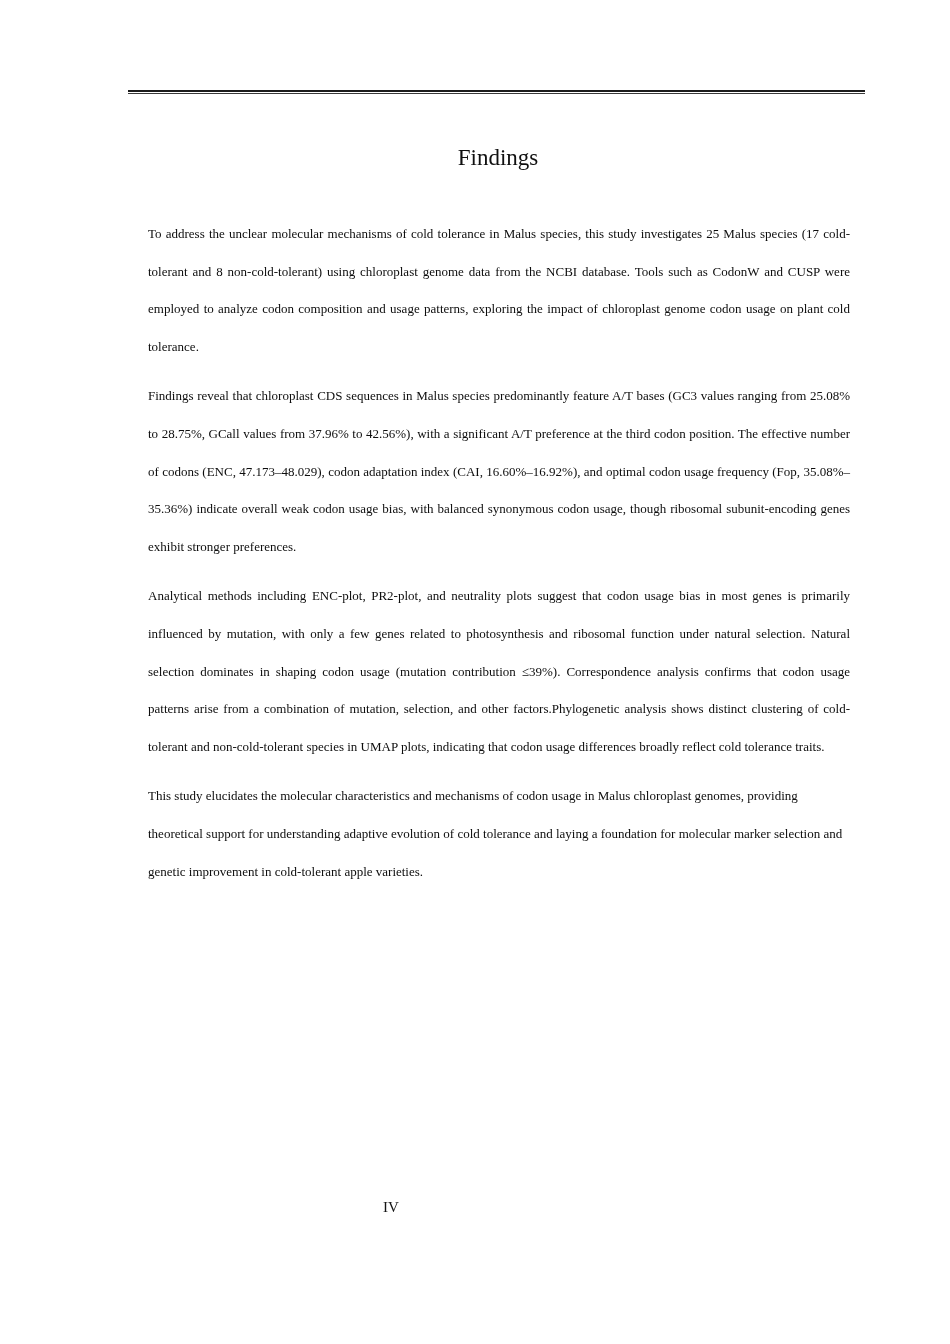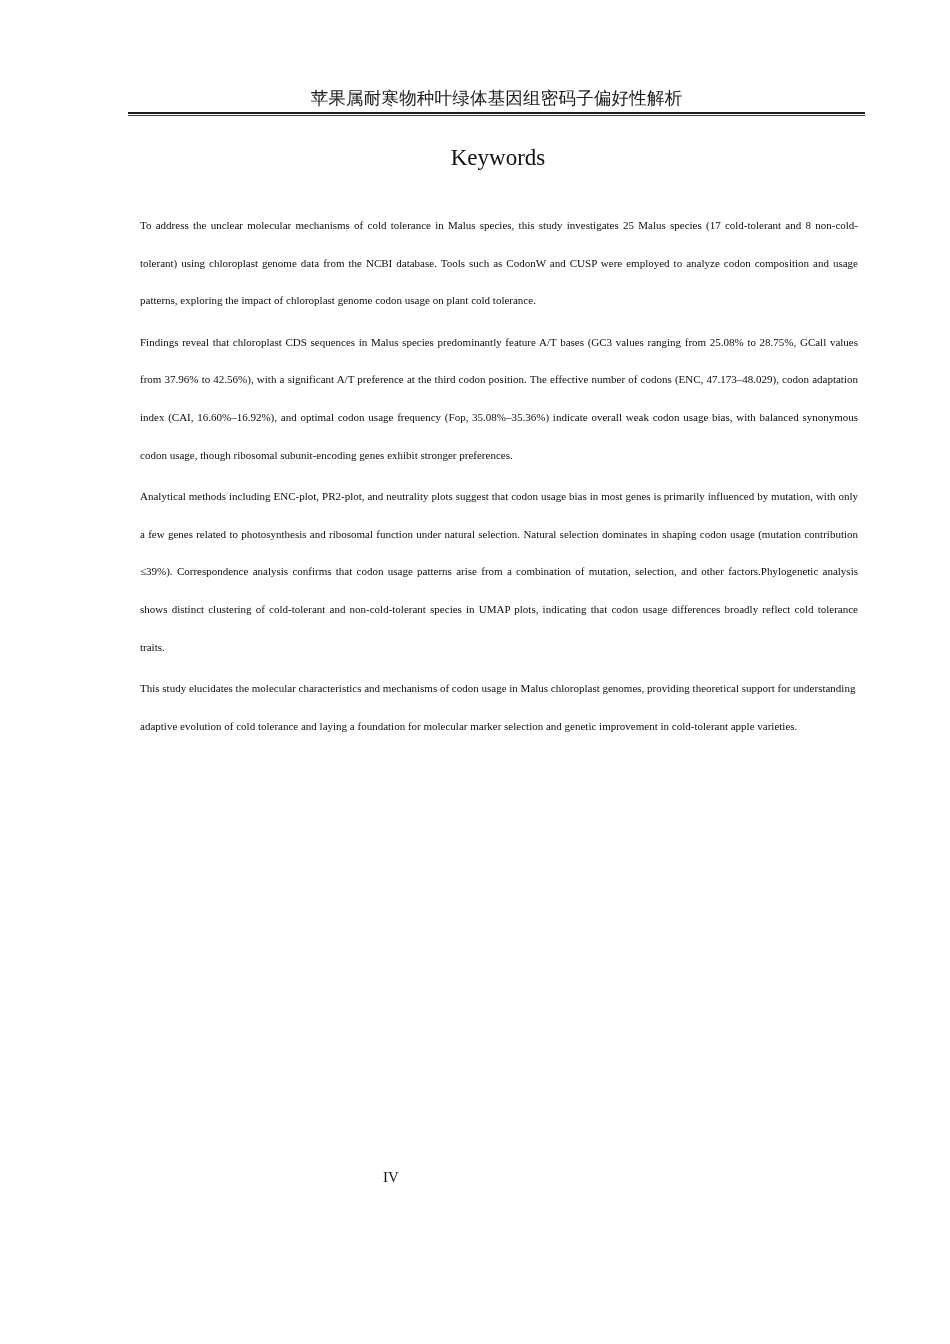--- a/index.html
+++ b/index.html
@@ -61,59 +61,58 @@
   }
 
   
   .body-block {
     position: absolute;
     left: 136px;
     top: 203px;
     width: 726px;
   }
   .para {
-    margin: 4px;
+    margin: 12px;
     text-align: justify;
     text-justify: inter-word;
-    font-size: 11px;
+    font-size: 13px;
     line-height: 37.6px;
     color: #0d0d0d;
     hyphens: none;
   }
   .para:last-of-type {
     text-align: left;
   }
   .kw-label {
     font-weight: bold;
   }
 
   
   .page-number {
     position: absolute;
     left: 136px;
-    top: 1168px;
+    top: 1198px;
     width: 510px;
     text-align: center;
     font-size: 15px;
     line-height: 1.2;
     color: #141414;
   }
 </style>
 </head>
 <body>
 
 <div class="page">
 
   <div class="running-head">
-    <div class="running-head-text">苹果属耐寒物种叶绿体基因组密码子偏好性解析</div>
     <div class="rule-thick"></div>
     <div class="rule-thin"></div>
   </div>
 
-  <div class="abstract-heading">Keywords</div>
+  <div class="abstract-heading">Findings</div>
 
   <div class="body-block">
     <p class="para">To address the unclear molecular mechanisms of cold tolerance in Malus species, this study investigates 25 Malus species (17 cold-tolerant and 8 non-cold-tolerant) using chloroplast genome data from the NCBI database. Tools such as CodonW and CUSP were employed to analyze codon composition and usage patterns, exploring the impact of chloroplast genome codon usage on plant cold tolerance.</p>
     <p class="para">Findings reveal that chloroplast CDS sequences in Malus species predominantly feature A/T bases (GC3 values ranging from 25.08% to 28.75%, GCall values from 37.96% to 42.56%), with a significant A/T preference at the third codon position. The effective number of codons (ENC, 47.173–48.029), codon adaptation index (CAI, 16.60%–16.92%), and optimal codon usage frequency (Fop, 35.08%–35.36%) indicate overall weak codon usage bias, with balanced synonymous codon usage, though ribosomal subunit-encoding genes exhibit stronger preferences.</p>
     <p class="para">Analytical methods including ENC-plot, PR2-plot, and neutrality plots suggest that codon usage bias in most genes is primarily influenced by mutation, with only a few genes related to photosynthesis and ribosomal function under natural selection. Natural selection dominates in shaping codon usage (mutation contribution ≤39%). Correspondence analysis confirms that codon usage patterns arise from a combination of mutation, selection, and other factors.Phylogenetic analysis shows distinct clustering of cold-tolerant and non-cold-tolerant species in UMAP plots, indicating that codon usage differences broadly reflect cold tolerance traits.</p>
     <p class="para">This study elucidates the molecular characteristics and mechanisms of codon usage in Malus chloroplast genomes, providing theoretical support for understanding adaptive evolution of cold tolerance and laying a foundation for molecular marker selection and genetic improvement in cold-tolerant apple varieties.</p>
   </div>
 
   <div class="page-number">IV</div>
 

